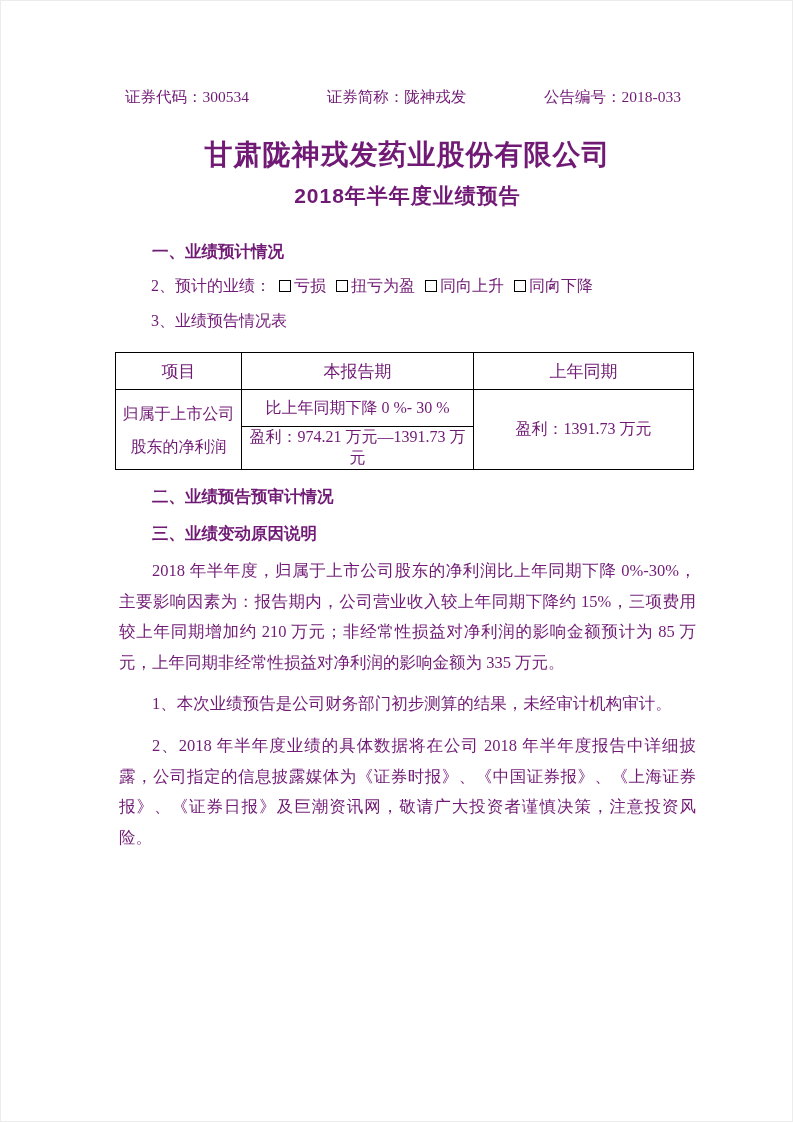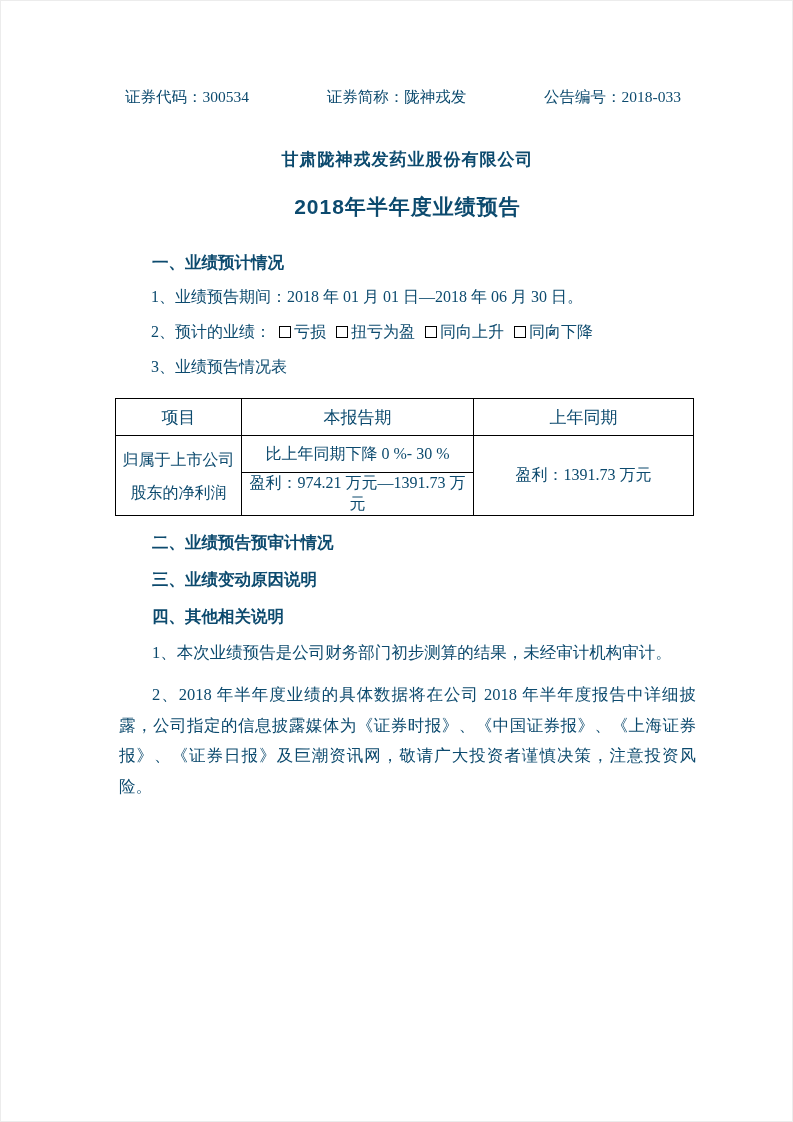--- a/index.html
+++ b/index.html
@@ -3,21 +3,21 @@
 <meta charset="utf-8">
 <style>
   * { margin: 0; padding: 0; box-sizing: border-box; }
   html, body { background: #ffffff; }
   .page {
     position: relative;
     width: 793px;
     height: 1122px;
     margin: 0 auto;
     background: #ffffff;
-    color: #0c4a6e;
+    color: #701a75;
     font-family: "Liberation Serif", "DejaVu Serif", serif;
     font-size: 16px;
     border: 1px solid #ececec;
     overflow: hidden;
   }
   .content {
     padding: 86px 96px 0 118px; 
   }
   
   .info-line {
@@ -26,30 +26,30 @@
     width: 556px;
     margin-left: 6px;
     font-size: 15.5px;
     white-space: nowrap;
   }
   
   .doc-title {
     text-align: center;
     font-family: "Liberation Sans", "DejaVu Sans", sans-serif;
     font-weight: bold;
-    font-size: 17px;
-    margin-top: 40px;
+    font-size: 28px;
+    margin-top: 28px;
     letter-spacing: 1px;
   }
   .doc-subtitle {
     text-align: center;
     font-family: "Liberation Sans", "DejaVu Sans", sans-serif;
     font-weight: bold;
     font-size: 21px;
-    margin-top: 22px;
+    margin-top: 8px;
     letter-spacing: 1px;
   }
   
   .disclaimer {
     margin-top: 36px;
     font-family: "Liberation Sans", "DejaVu Sans", sans-serif;
     font-weight: bold;
     font-size: 16.5px;
     line-height: 37px;
     text-indent: 2em;
@@ -139,21 +139,20 @@
       <span>证券代码：300534</span>
       <span>证券简称：陇神戎发</span>
       <span>公告编号：2018-033</span>
     </div>
 
     <div class="doc-title">甘肃陇神戎发药业股份有限公司</div>
     <div class="doc-subtitle">2018年半年度业绩预告</div>
 
 
     <div class="sec-heading h1">一、业绩预计情况</div>
-    <div class="line-item">1、业绩预告期间：2018 年 01 月 01 日—2018 年 06 月 30 日。</div>
     <div class="line-item"><span>2、预计的业绩：</span><span class="options-line"><span class="option"><span class="checkbox"></span><span>亏损</span></span><span class="option"><span class="checkbox"></span><span>扭亏为盈</span></span><span class="option"><span class="checkbox"></span><span>同向上升</span></span><span class="option"><span class="checkbox checked"></span><span>同向下降</span></span></span></div>
     <div class="line-item">3、业绩预告情况表</div>
 
     <table class="forecast">
       <colgroup>
         <col style="width:126px">
         <col style="width:232px">
         <col style="width:220px">
       </colgroup>
       <tbody>
@@ -172,19 +171,19 @@
       </tr>
       <tr>
         <td>盈利：974.21 万元—1391.73 万元</td>
       </tr>
     </tbody>
       </table>
 
     <div class="sec-heading h2">二、业绩预告预审计情况</div>
 
     <div class="sec-heading h3">三、业绩变动原因说明</div>
+    <div class="para">2018 年半年度，归属于上市公司股东的净利润比上年同期下降 0%-30%，主要影响因素为：报告期内，公司营业收入较上年同期下降约 15%，三项费用较上年同期增加约 210 万元；非经常性损益对净利润的影响金额预计为 85 万元，上年同期非经常性损益对净利润的影响金额为 335 万元。</div>
 
-    <div class="sec-heading h4">四、其他相关说明</div>
     <div class="plain-para">1、本次业绩预告是公司财务部门初步测算的结果，未经审计机构审计。</div>
     <div class="para">2、2018 年半年度业绩的具体数据将在公司 2018 年半年度报告中详细披露，公司指定的信息披露媒体为《证券时报》、《中国证券报》、《上海证券报》、《证券日报》及巨潮资讯网，敬请广大投资者谨慎决策，注意投资风险。</div>
 
   </div>
 </div>
 
 </body></html>

